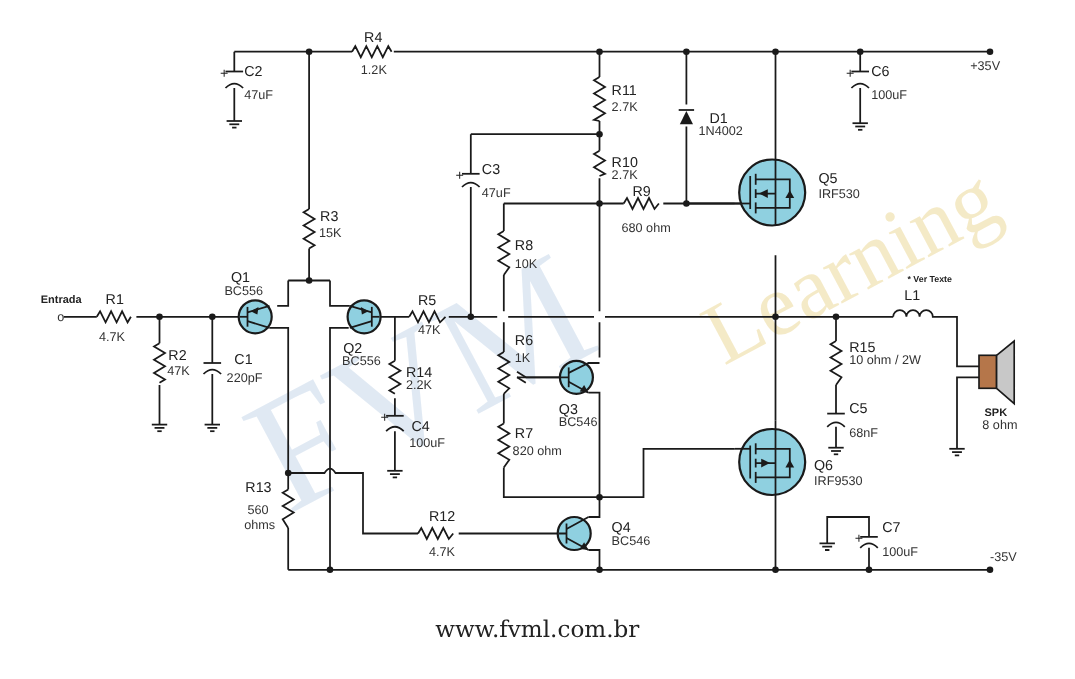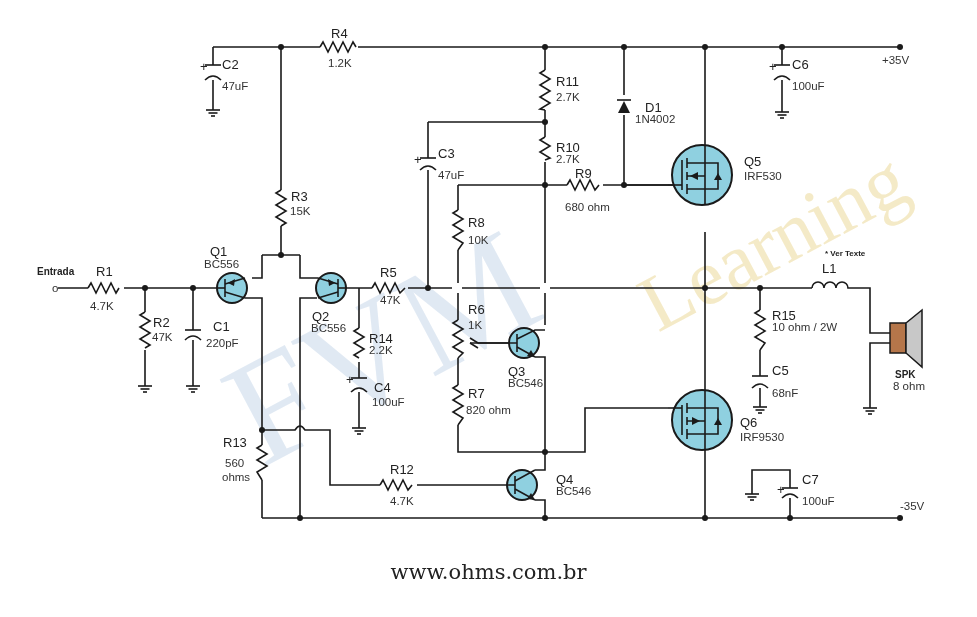--- a/index.html
+++ b/index.html
@@ -311,13 +311,13 @@
       <text class="val" x="744" y="180">IRF530</text>
     <text class="lbl" x="740" y="427">Q6</text>
       <text class="val" x="740" y="441">IRF9530</text>
 
     <text class="lbl" x="822" y="273">L1</text>
     <text class="bold" x="895" y="378">SPK</text>
       <text class="val" x="893" y="390">8 ohm</text>
   </g>
 </svg>
 
-<div id="footer">www.ohms.com.br</div>
+<div id="footer">www.fvml.com.br</div>
 
 </body></html>

